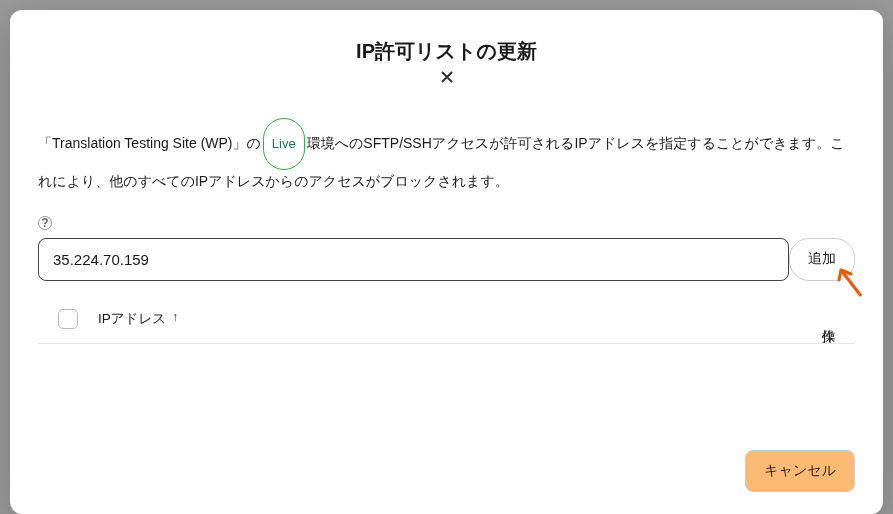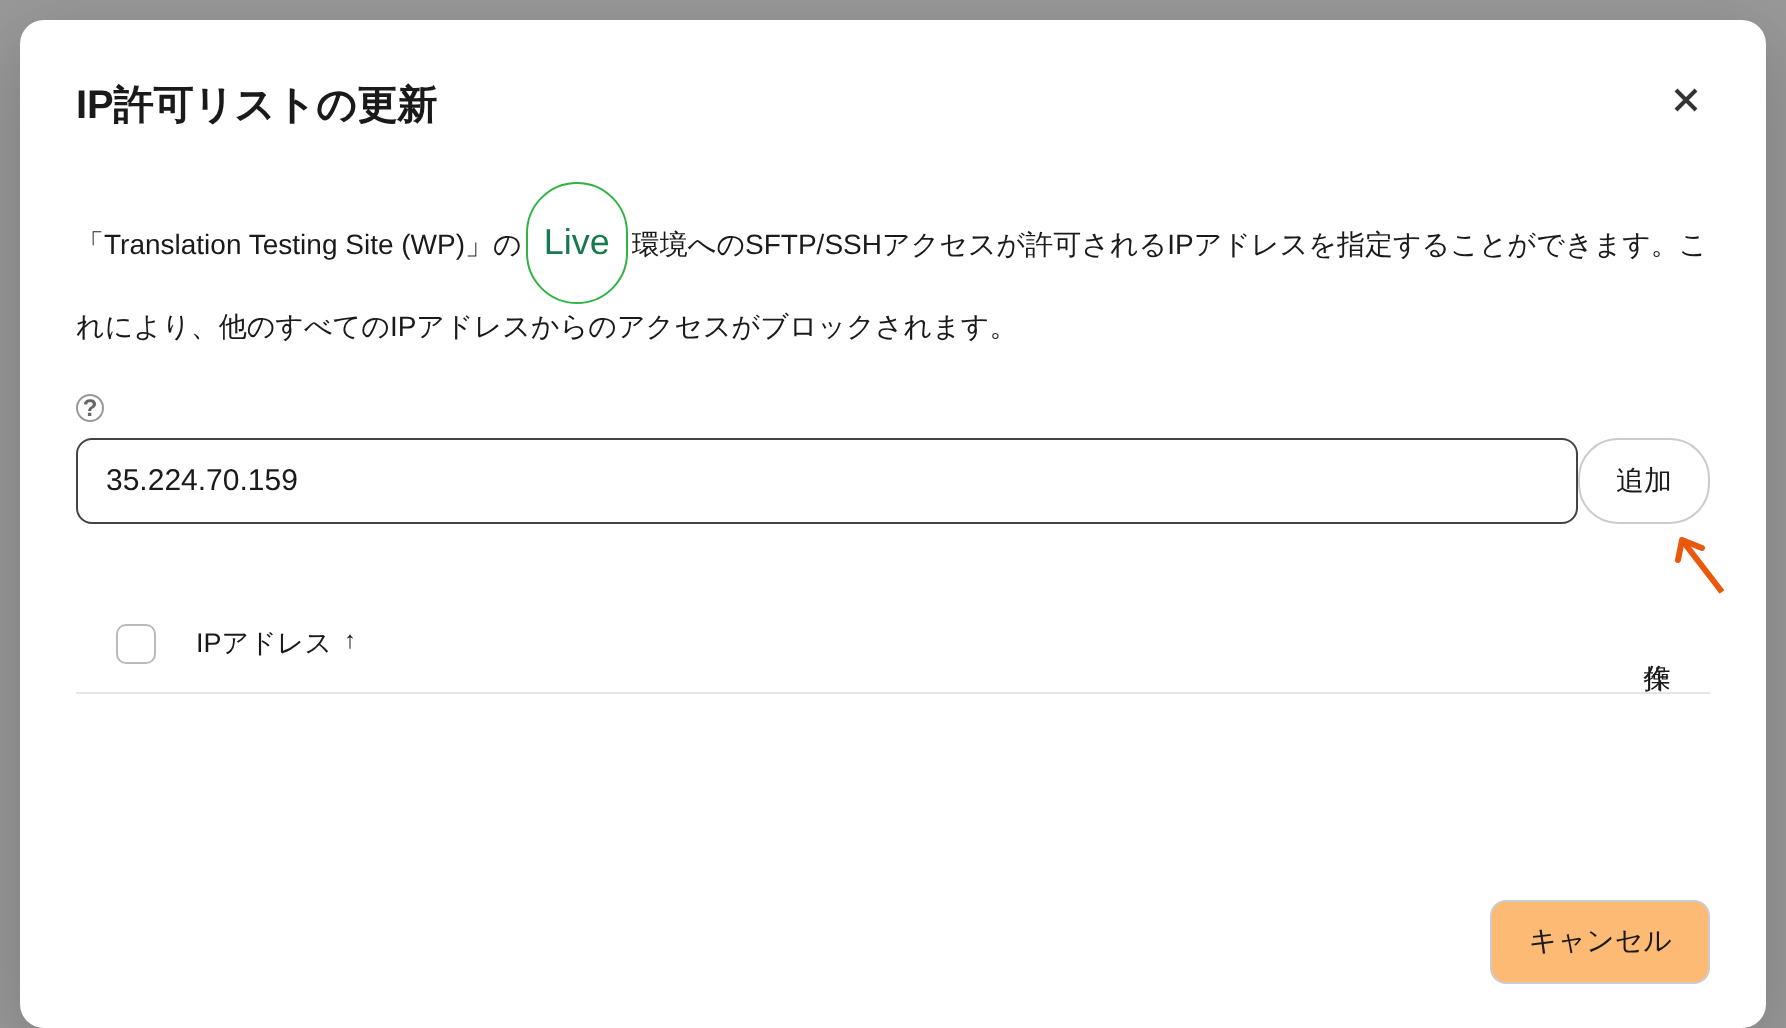--- a/index.html
+++ b/index.html
@@ -1,27 +1,27 @@
 <!DOCTYPE html>
 <html><head>
 <meta charset="utf-8">
 <style>
 * { box-sizing: border-box; margin: 0; padding: 0; }
 body { background:#ccc; font-family:-apple-system,BlinkMacSystemFont,"Segoe UI","Hiragino Sans","Hiragino Kaku Gothic ProN",Meiryo,sans-serif; width:893px; height:514px; overflow:hidden; position:relative; }
 .backdrop { position:absolute; inset:0; background:#999; }
 .modal { position:absolute; left:10px; right:10px; top:10px; bottom:0; background:#fff; border-radius:12px; box-shadow:0 10px 40px rgba(0,0,0,0.2); padding:28px 28px 22px 28px; display:flex; flex-direction:column; }
-.modal-header { display:flex; align-items:center; justify-content:space-between; margin-bottom:24px; }
+.modal-header { display:flex; align-items:center; justify-content:flex-end; margin-bottom:24px;flex-direction:column; }
 .modal-title { font-size:20px; font-weight:600; color:#1a1a1a; }
 .close-btn { background:none; border:none; cursor:pointer; padding:4px; font-size:18px; color:#333; }
 .description { font-size:14px; line-height:1.7; color:#1a1a1a; margin-bottom:22px; }
 .description .site-name { font-weight:400;text-align:right; }
-.live-badge { display:inline-block; border:1px solid #2fb344; color:#18794e; border-radius:999px; padding:14px 8px; font-size:18px; margin:0 2px; }
+.live-badge { display:inline-block; border:1px solid #2fb344; color:#18794e; border-radius:999px; padding:14px 8px; font-size:13px; margin:0 2px; }
 .ip-section-label { font-size:13.5px; font-weight:600; color:#1a1a1a; margin-bottom:8px; display:flex; align-items:center; gap:4px; }
 .help-icon { font-size:12px; color:#666; border:1px solid #999; border-radius:50%; width:14px; height:14px; display:inline-flex; align-items:center; justify-content:center; line-height:1; }
-.input-row { display:flex; gap:0; margin-bottom:40px; }
+.input-row { display:flex; gap:0; margin-bottom:18px; }
 .ip-input { flex:1; border:1.5px solid #444; border-radius:8px; padding:12px 14px; font-size:15px; color:#1a1a1a; outline:none; }
 .add-btn { border:1px solid #ccc; background:#fff; border-radius:20px; padding:0 18px; font-size:14px; color:#1a1a1a; cursor:pointer; }
 .table { display:flex; flex-direction:column; flex:1; }
 .table-header { display:flex; align-items:center; padding:10px 20px 14px 20px; border-bottom:1px solid #e5e5e5; }
 .table-row { display:flex; align-items:center; padding:20px 20px; border-bottom:1px solid #e5e5e5; }
 .checkbox { width:20px; height:20px; border:1.5px solid #bbb; border-radius:5px; background:#fff; cursor:pointer; flex-shrink:0; }
 .col-ip-header { margin-left:20px; font-size:13.5px; color:#1a1a1a; display:flex; gap:6px; font-weight:400; }
 .sort-arrow { font-size:12px; }
 .col-actions-header { margin-left:auto; font-size:13.5px; color:#1a1a1a; writing-mode:vertical-rl; text-orientation:upright; letter-spacing:0; line-height:1.1; width:20px; text-align:center; }
 .cell-ip { margin-left:26px; font-size:15px; color:#1a1a1a; }

